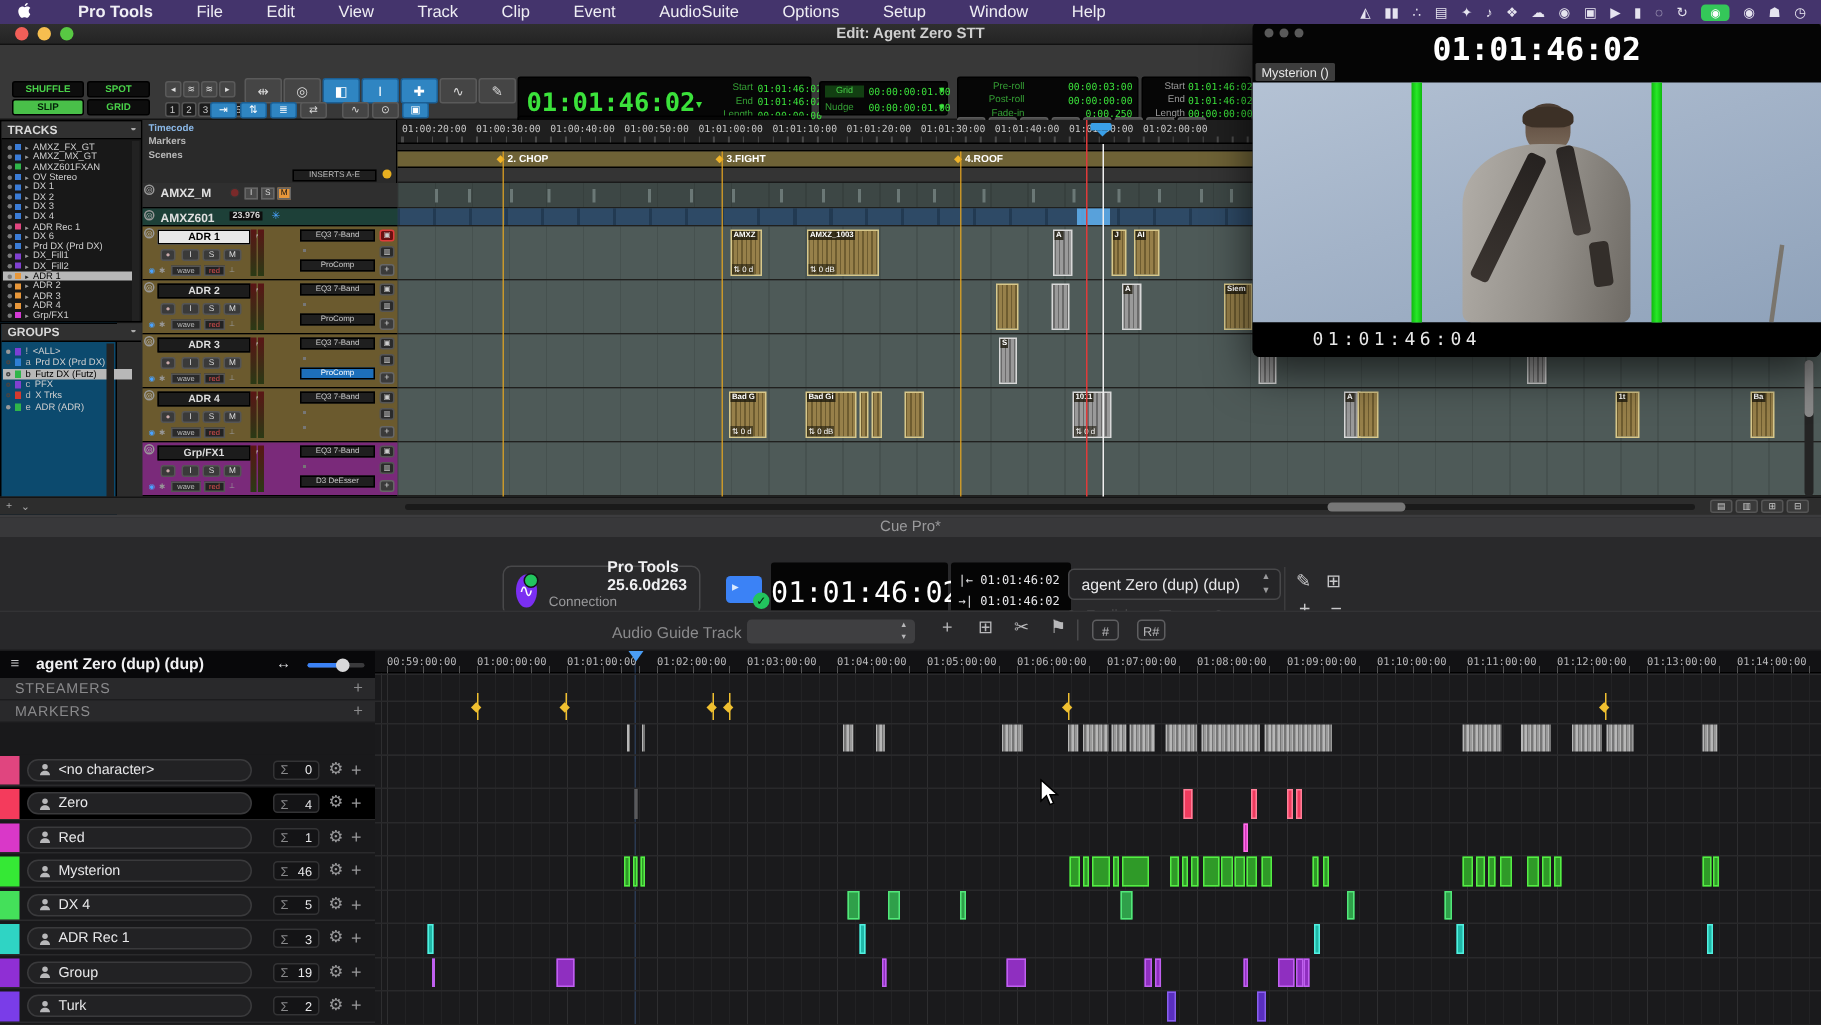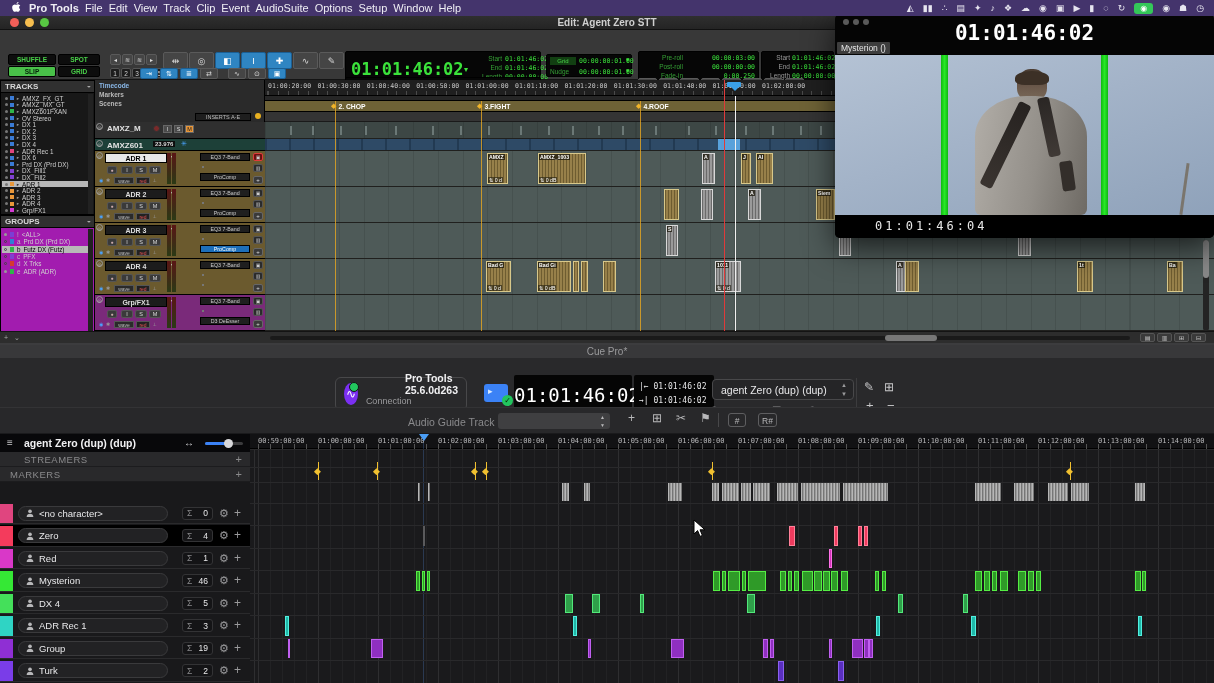--- a/index.html
+++ b/index.html
@@ -2,21 +2,21 @@
 <html><head>
 <meta charset="utf-8">
 <style>
   html,body{margin:0;padding:0;background:#111;}
   #stage{position:relative;width:1214px;height:683px;overflow:hidden;background:#3c3c3e;
          font-family:"Liberation Sans",sans-serif;-webkit-font-smoothing:antialiased;}
   .abs{position:absolute;box-sizing:border-box;}
   .mono{font-family:"DejaVu Sans Mono",monospace;}
   
   #menubar{left:0;top:0;width:1214px;height:16px;background:#44346c;z-index:40;display:flex;align-items:center;color:#efeef4;font-size:11px;}
-  #menu-left{display:flex;align-items:center;gap:6px;padding-left:12px;}
+  #menu-left{display:flex;align-items:center;gap:29px;padding-left:12px;}
   #menu-right{margin-left:auto;display:flex;align-items:center;gap:9px;padding-right:10px;font-size:9px;color:#e6e4ef;}
   .menu-item{white-space:nowrap;}
   
   #ew{left:0;top:16px;width:1214px;height:327px;background:#2c2c2c;z-index:1;}
   #ew-title{left:0;top:0;width:1214px;height:14px;background:linear-gradient(#2f2f2f,#242424);border-bottom:1px solid #111;}
   .tl-dot{width:9px;height:9px;border-radius:50%;position:absolute;top:2px;}
   #ew-title-text{width:100%;text-align:center;font-size:10px;font-weight:bold;color:#cfcfcf;top:1px;position:absolute;}
   #ew-toolbar{left:0;top:14px;width:1214px;height:50px;background:#383838;border-bottom:1px solid #141414;}
   .blkpanel{background:#060606;border:1px solid #000;border-radius:2px;}
   .grn{color:#3be23b;}
@@ -305,21 +305,21 @@
           <div class="abs" style="position: static; font-size: 6.3px; color: rgb(208, 208, 208); white-space: nowrap;">ADR 4</div>
         </div>
         <div class="abs" style="left: 1px; top: 126.2px; width: 86px; height: 6.5px; background: transparent; display: flex; align-items: center; gap: 2px; padding-left: 3px;">
           <div class="abs" style="position: static; width: 3px; height: 3px; border-radius: 50%; background: rgb(119, 119, 119);"></div>
           <div class="abs" style="position: static; width: 4px; height: 4px; background: rgb(212, 58, 212);"></div>
           <div class="abs" style="position: static; font-size: 4px; color: rgb(153, 153, 153);">►</div>
           <div class="abs" style="position: static; font-size: 6.3px; color: rgb(208, 208, 208); white-space: nowrap;">Grp/FX1</div>
         </div>
         <div class="abs" style="right: 1px; top: 13px; width: 5px; height: 120px; background: rgb(34, 34, 34);"></div>
       </div>
-      <div class="abs" style="left: 0px; top: 199px; width: 95px; height: 128px; background: #a21caf; border: 1px solid rgb(0, 0, 0);">
+      <div class="abs" style="left: 0px; top: 199px; width: 78px; height: 128px; background: #0c4a6e; border: 1px solid rgb(0, 0, 0);">
         <div class="abs" style="left: 0px; top: 0px; width: 93px; height: 12px; background: rgb(48, 48, 48); border-bottom: 1px solid rgb(0, 0, 0);">
           <div class="abs" style="left: 4px; top: 1px; font-size: 8px; font-weight: bold; color: rgb(216, 216, 216);">GROUPS</div>
           <div class="abs" style="right: 3px; top: 1px; font-size: 7px; color: rgb(170, 170, 170);">◒</div>
         </div>
         <div class="abs" style="left: 1px; top: 15px; width: 86px; height: 7px; background: transparent; display: flex; align-items: center; gap: 3px; padding-left: 2px;">
           <div class="abs" style="position: static; width: 3px; height: 3px; border-radius: 50%; background: rgb(153, 153, 153); border: none;"></div>
           <div class="abs" style="position: static; width: 4px; height: 5px; background: rgb(123, 63, 212);"></div>
           <div class="abs" style="position: static; font-size: 6.3px; color: rgb(187, 187, 187);">!</div>
           <div class="abs" style="position: static; font-size: 6.3px; color: rgb(208, 208, 208); white-space: nowrap;">&lt;ALL&gt;</div>
         </div>
@@ -716,21 +716,21 @@
       <div class="abs" style="left:0;top:0;width:250px;height:18px;background:#08080a;">
         <span style="position:absolute;left:7px;top:3px;color:#c8c8ca;font-size:10px;">≡</span>
         <span style="position:absolute;left:24px;top:3px;font-size:10.5px;font-weight:bold;color:#f0f0f2;">agent Zero (dup) (dup)</span>
         <span style="position:absolute;left:184px;top:3px;color:#d8d8da;font-size:10px;">↔</span>
         <span style="position:absolute;left:205px;top:8px;width:38px;height:3px;background:#3a3a3c;border-radius:2px;">
           <span style="position:absolute;left:0;top:0;width:22px;height:3px;background:#3b82f6;border-radius:2px;"></span>
           <span style="position:absolute;left:19px;top:-3px;width:9px;height:9px;border-radius:50%;background:#d8d8da;"></span>
         </span>
       </div>
       <div class="abs" style="left:0;top:18px;width:250px;height:15px;background:#29292b;border-bottom:1px solid #1c1c1e;">
-        <span class="cp-row-label" style="position:absolute;left:24px;top:2px;">STREAMERS</span>
+        <span class="cp-row-label" style="position:absolute;left:10px;top:2px;">STREAMERS</span>
         <span style="position:absolute;right:8px;top:1px;color:#8a8a8c;font-size:11px;">+</span>
       </div>
       <div class="abs" style="left:0;top:33px;width:250px;height:15px;background:#29292b;border-bottom:1px solid #1c1c1e;">
         <span class="cp-row-label" style="position:absolute;left:10px;top:2px;">MARKERS</span>
         <span style="position:absolute;right:8px;top:1px;color:#8a8a8c;font-size:11px;">+</span>
       </div>
       <div id="char-rows" class="abs" style="left:0;top:68.5px;width:250px;height:181px;">
           <div class="abs" style="left: 0px; top: 0px; width: 250px; height: 21.571px; background: rgb(25, 25, 27); border-bottom: 1px solid rgb(42, 42, 44);">
             <div class="abs" style="left: 0px; top: 1px; width: 13px; height: 19.571px; background: rgb(224, 69, 127);"></div>
             <div class="abs namefield" style="left: 18px; top: 3px; width: 150px; height: 15px;">

